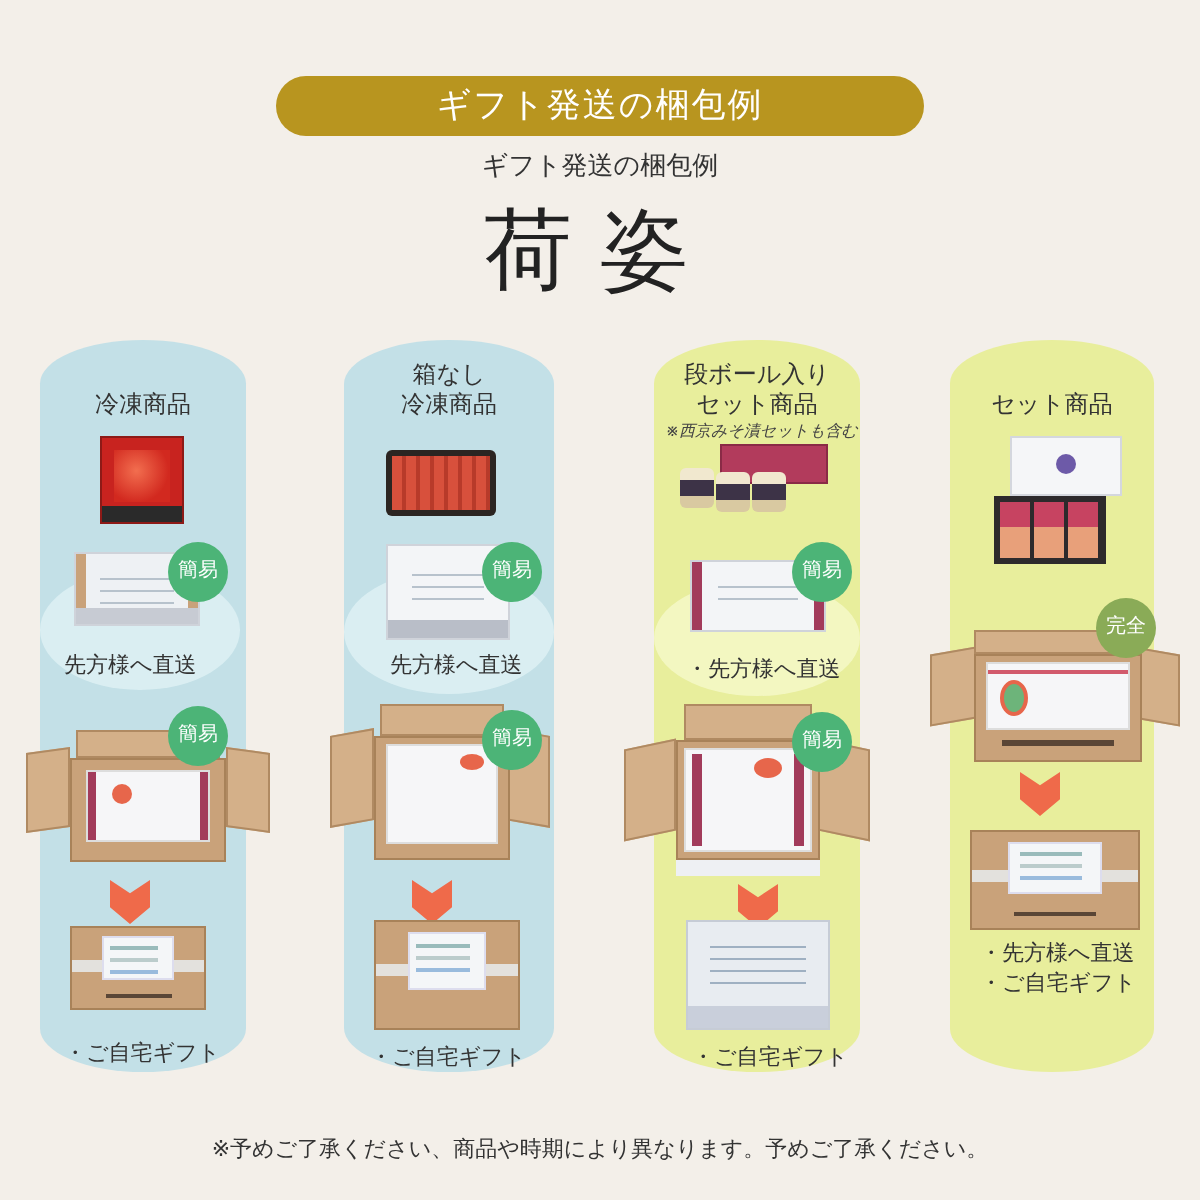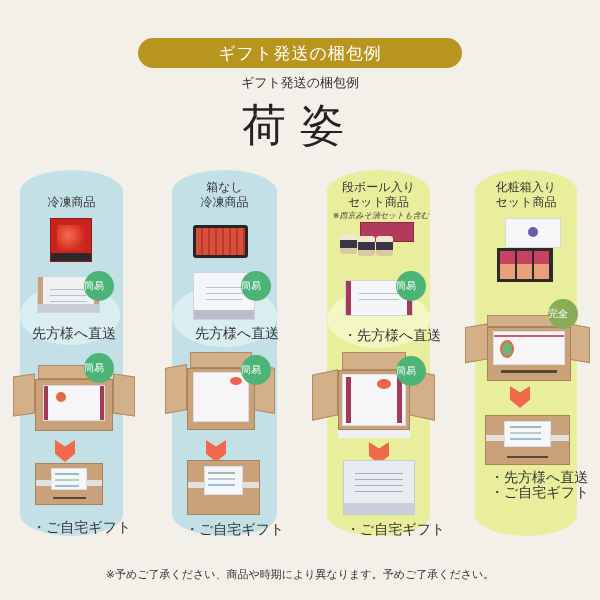--- a/index.html
+++ b/index.html
@@ -11,23 +11,23 @@
     .subtitle { left: 0; width: 600px; top: 74px; text-align: center; font-size: 13px; color: #333; }
     .title { left: 0; width: 600px; top: 96px; text-align: center; font-size: 44px; color: #222; letter-spacing: 14px; font-weight: 300; }
     .col { top: 170px; height: 366px; border-radius: 52px / 22px; }
     .col.blue { background: #c3e0e7; }
     .col.yellow { background: #e8ee9c; }
     .col-title { position: absolute; left: 0; width: 100%; text-align: center; font-size: 12px; line-height: 15px; color: #333; }
     .col-note { position: absolute; left: -10px; width: 124%; text-align: center; font-size: 8px; color: #444; }
     .glow { background: rgba(226,243,246,0.75); border-radius: 50%; }
     .glow.y { background: rgba(244,248,200,0.85); }
     .badge { width: 30px; height: 30px; border-radius: 50%; background: #4cb477; color: #fff; font-size: 10px;
-             line-height: 30px; }
+             text-align: center; line-height: 30px; }
     .badge.full { background: #8aab57; }
-    .label { font-size: 14px; color: #333; white-space: nowrap; }
+    .label { font-size: 11px; color: #333; white-space: nowrap; }
     .box-closed { background: #c9a27a; border: 1px solid #a88259; }
     .box-closed .tape { position: absolute; left: 0; right: 0; top: 40%; height: 6px; background: #e7ecef; opacity: .85; }
     .box-closed .slip { position: absolute; left: 22%; top: 10%; width: 56%; height: 55%; background: #f4f6f8; border: 1px solid #dde; }
     .box-closed .slip::before { content: ""; position: absolute; left: 10%; top: 18%; width: 70%; height: 2px; background: #9bb; box-shadow: 0 6px 0 #bcc, 0 12px 0 #9bd; }
     .box-closed .print { position: absolute; left: 25%; bottom: 12%; width: 50%; height: 2px; background: #5a4636; }
     .box-white { background: #e8ecf1; border: 1px solid #c6ccd6; }
     .box-white .band { position: absolute; left: 0; right: 0; bottom: 0; height: 20%; background: #c9cfdb; }
     .box-open { }
     .box-open .body { position: absolute; background: #c9a27a; border: 1px solid #a88259; }
     .box-open .inner { position: absolute; background: #f6f6f8; border: 1px solid #ddd; }
@@ -150,21 +150,20 @@
 </div>
 <div class="abs badge" style="left:396px;top:356px;">簡易</div>
 <div class="abs arrow" style="left:369px;top:442px;"></div>
 <div class="abs box-white" style="left:343px;top:460px;width:72px;height:55px;">
   <div class="band"></div>
   <div style="position:absolute;left:16%;top:14%;width:68%;height:44%;background:repeating-linear-gradient(180deg,transparent 0 5px,#9fb0c2 5px 6px);"></div>
 </div>
 <div class="abs label" style="left:346px;top:521px;">・ご自宅ギフト</div>
 
 <div class="abs col yellow" style="left:475px;width:102px;">
-  <div class="col-title" style="top:10px;">化粧箱入り</div>
   <div class="col-title" style="top:25px;">セット商品</div>
 </div>
 <div class="abs" style="left:497px;top:218px;width:64px;height:64px;">
   <div style="position:absolute;left:8px;top:0;width:56px;height:30px;background:#f5f6f8;border:1px solid #d4d7de;">
     <div style="position:absolute;left:22px;top:8px;width:10px;height:10px;border-radius:50%;background:#6d5aa8;"></div>
   </div>
   <div style="position:absolute;left:0;top:30px;width:56px;height:34px;background:#2d2a2c;">
     <div style="position:absolute;left:3px;top:3px;width:15px;height:28px;background:linear-gradient(#c74361 45%,#e8a07a 45%);"></div>
     <div style="position:absolute;left:20px;top:3px;width:15px;height:28px;background:linear-gradient(#c74361 45%,#e8a07a 45%);"></div>
     <div style="position:absolute;left:37px;top:3px;width:15px;height:28px;background:linear-gradient(#c74361 45%,#e8a07a 45%);"></div>

